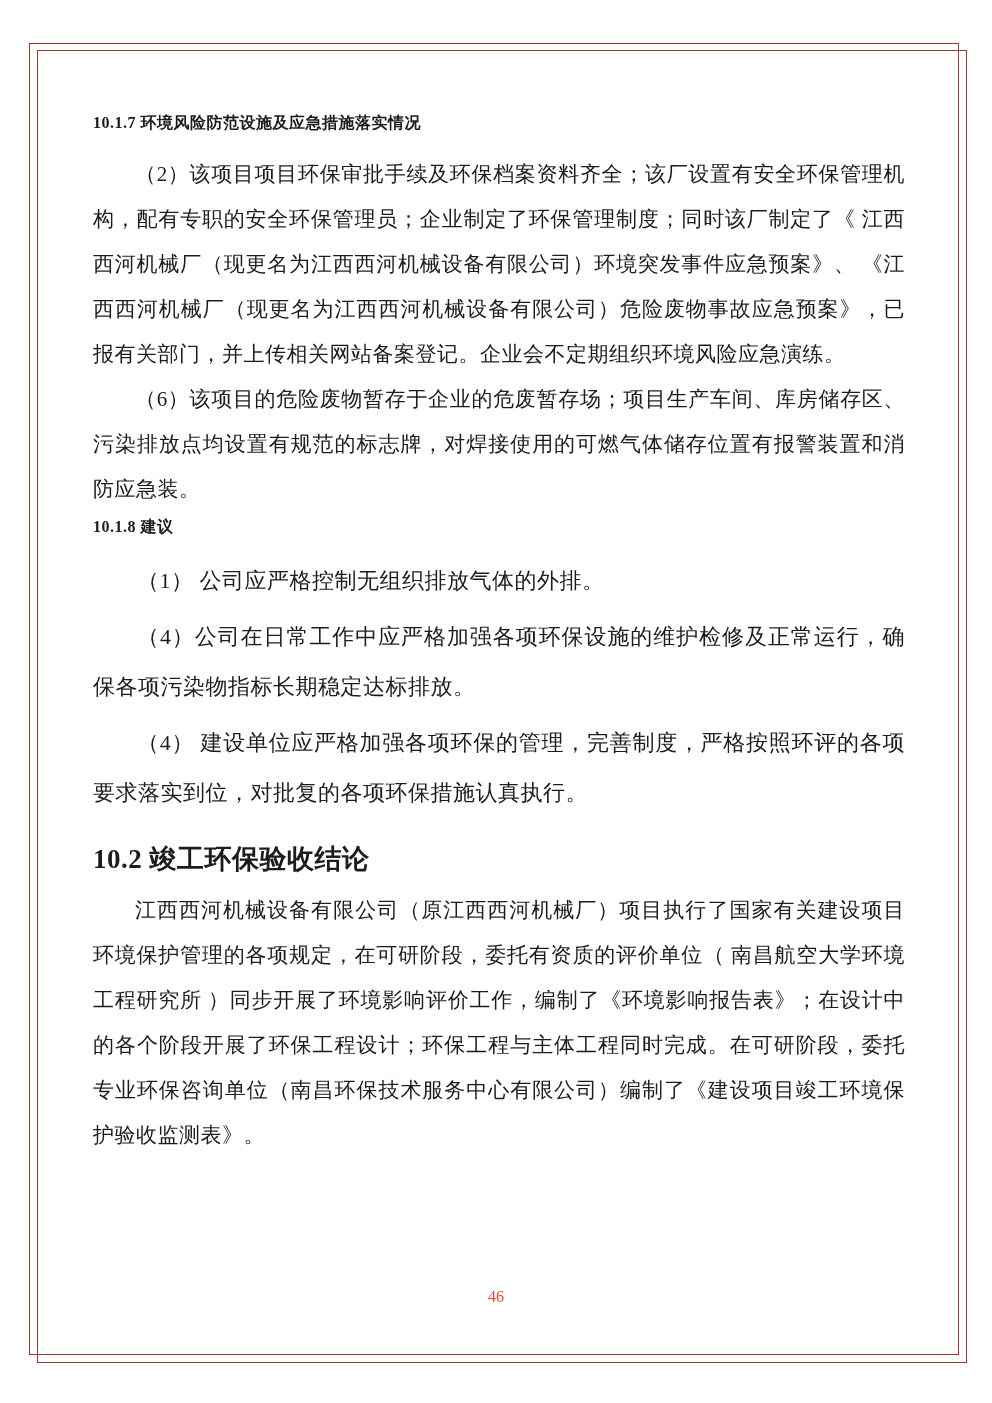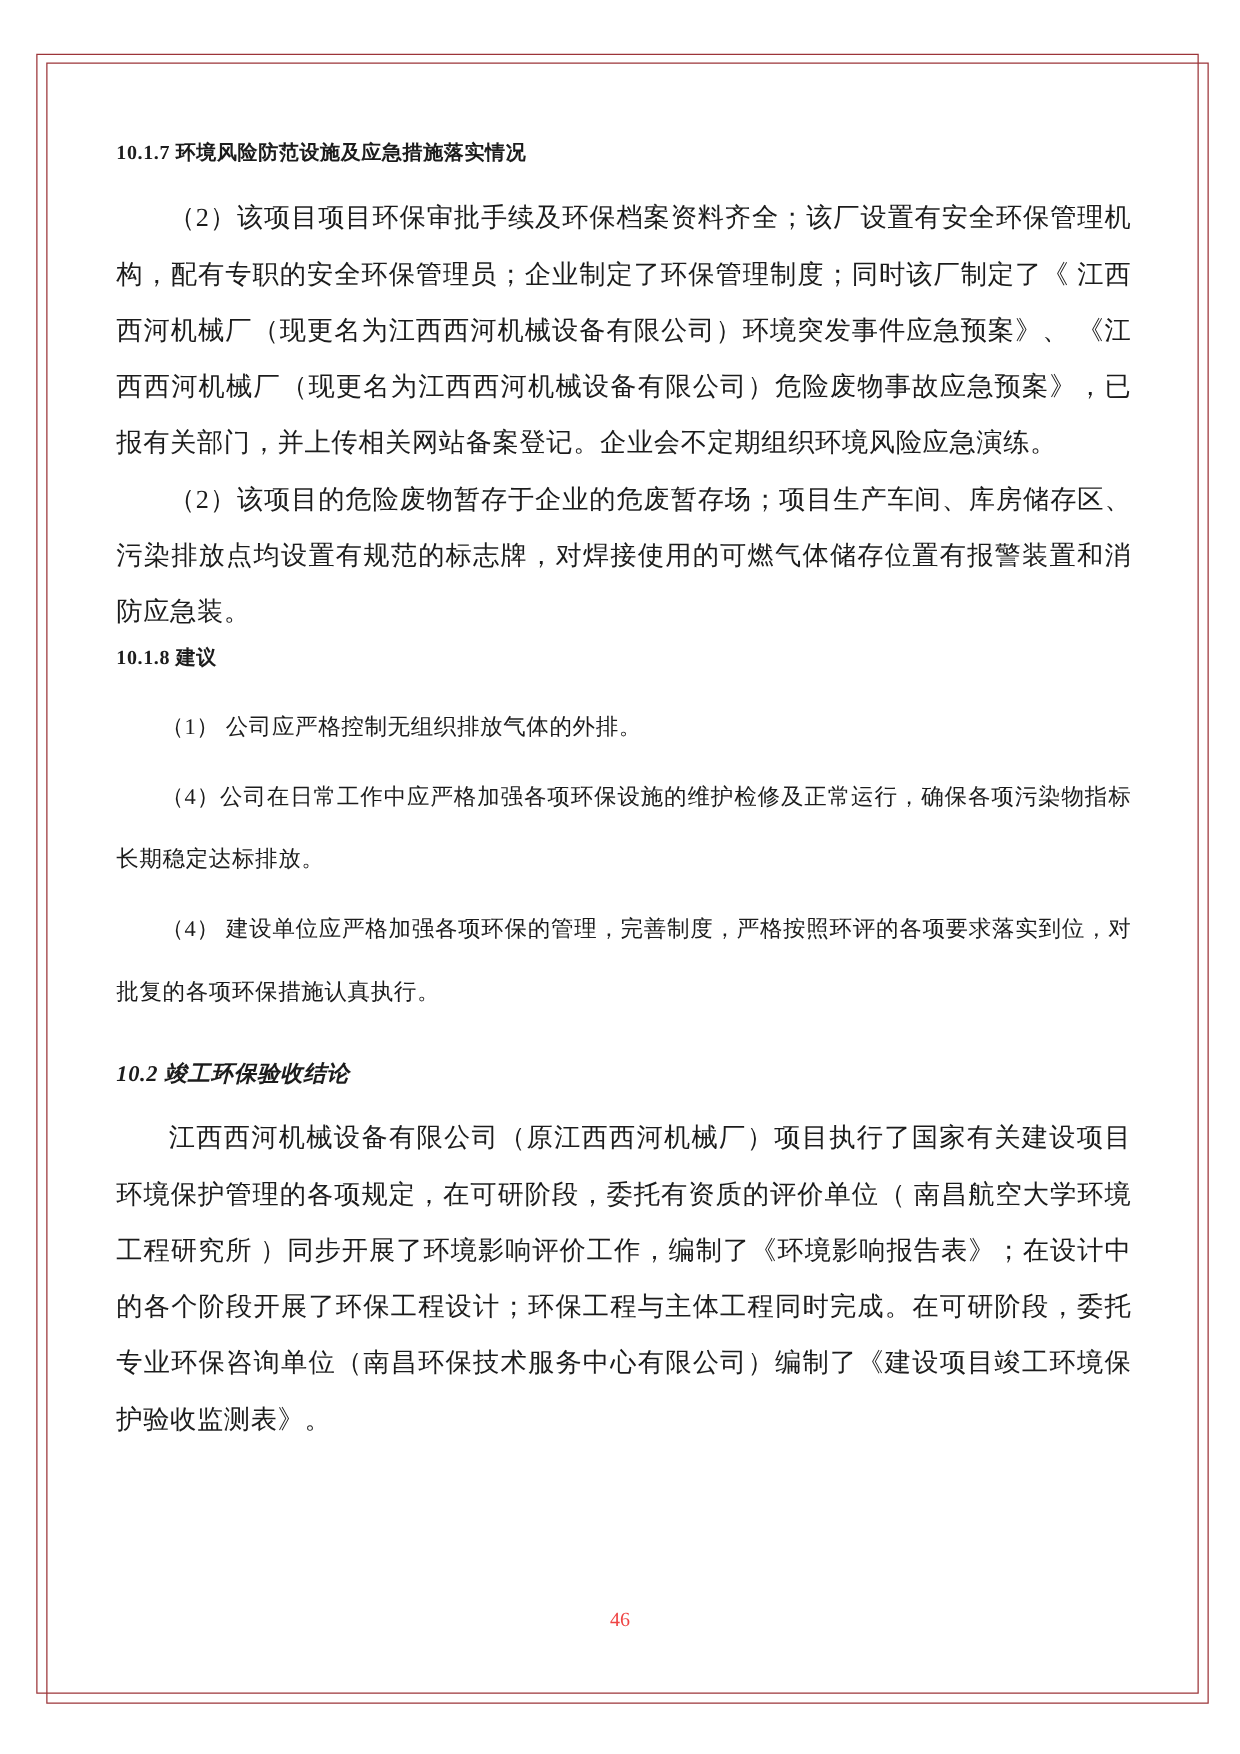--- a/index.html
+++ b/index.html
@@ -40,37 +40,36 @@
     width: 812px;
   }
   h3.sec-heading {
     font-size: 16px;
     font-weight: bold;
     margin: 0 0 14px 0;
     line-height: 30px;
     letter-spacing: 0.5px;
   }
   h2.sec-heading-big {
-    font-size: 18px;
+    font-size: 27px;
     font-weight: bold;
     margin: 24px 0 12px 0;
     line-height: 34px;
     letter-spacing: 0.5px;
-    font-style: italic;
   }
   p.body-para {
     font-size: 21px;
     line-height: 45px;
     margin: 0;
     text-align: justify;
     text-indent: 2em;
     letter-spacing: 0.5px;
   }
   p.advice-para {
-    font-size: 18px;
+    font-size: 22px;
     line-height: 50px;
     margin: 0 0 6px 0;
     text-align: justify;
     text-indent: 2em;
     letter-spacing: 0.5px;
     font-family: Liberation Serif, serif;
   }
   .gap-before-advice { margin-top: 34px; }
   .gap-after-advice-heading { margin-bottom: 20px; }
   .page-footer {
@@ -88,21 +87,21 @@
 
 <div class="border-rect outer"></div>
 <div class="border-rect inner"></div>
 
 <div class="content">
 
   <h3 class="sec-heading">10.1.7 环境风险防范设施及应急措施落实情况</h3>
 
   <p class="body-para">（2）该项目项目环保审批手续及环保档案资料齐全；该厂设置有安全环保管理机构，配有专职的安全环保管理员；企业制定了环保管理制度；同时该厂制定了《 江西西河机械厂（现更名为江西西河机械设备有限公司）环境突发事件应急预案》、 《江西西河机械厂（现更名为江西西河机械设备有限公司）危险废物事故应急预案》，已报有关部门，并上传相关网站备案登记。企业会不定期组织环境风险应急演练。</p>
 
-  <p class="body-para">（2）该项目的危险废物暂存于企业的危废暂存场；项目生产车间、库房储存区、污染排放点均设置有规范的标志牌，对焊接使用的可燃气体储存位置有报警装置和消防应急装。</p>
+  <p class="body-para">（6）该项目的危险废物暂存于企业的危废暂存场；项目生产车间、库房储存区、污染排放点均设置有规范的标志牌，对焊接使用的可燃气体储存位置有报警装置和消防应急装。</p>
 
   <h3 class="sec-heading gap-before-advice gap-after-advice-heading">10.1.8 建议</h3>
 
   <p class="advice-para">（1） 公司应严格控制无组织排放气体的外排。</p>
 
   <p class="advice-para">（4）公司在日常工作中应严格加强各项环保设施的维护检修及正常运行，确保各项污染物指标长期稳定达标排放。</p>
 
 
   <p class="advice-para">（4） 建设单位应严格加强各项环保的管理，完善制度，严格按照环评的各项要求落实到位，对批复的各项环保措施认真执行。</p>
 

